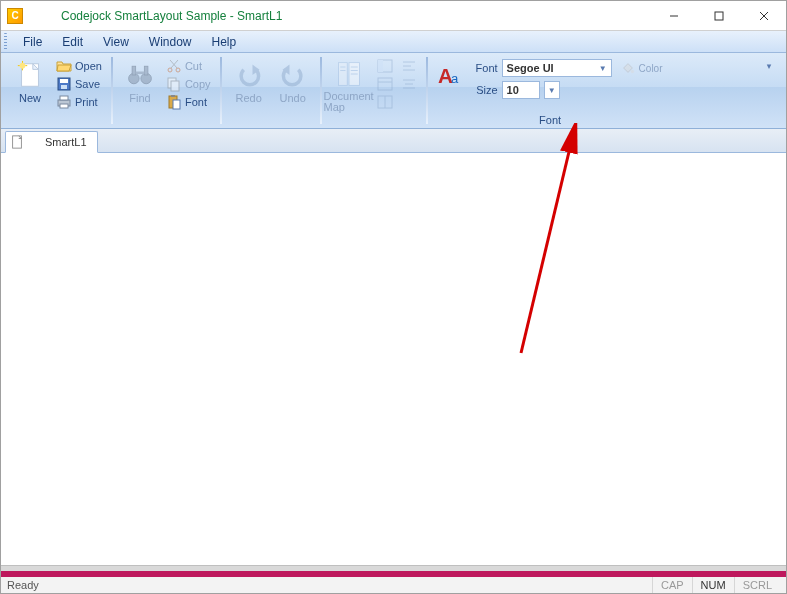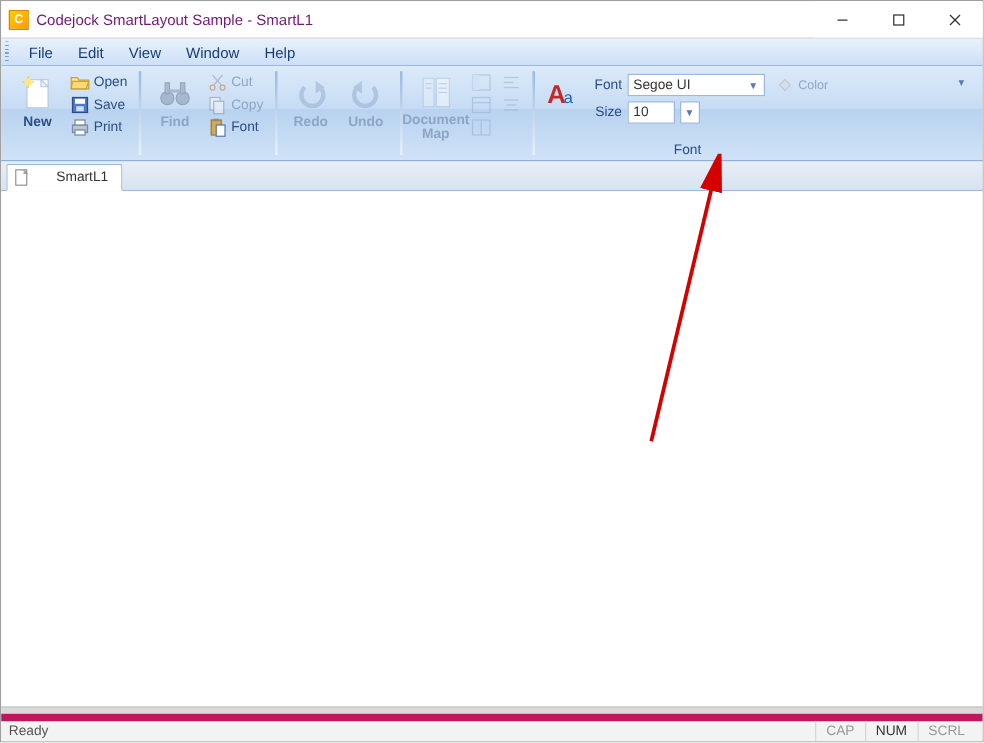--- a/index.html
+++ b/index.html
@@ -2,51 +2,51 @@
 <html><head>
 <meta charset="utf-8">
 <style>
   * { box-sizing: border-box; margin: 0; padding: 0; font-family: "Segoe UI", Tahoma, sans-serif; }
   html, body { width: 787px; height: 594px; overflow: hidden; background: #fff; }
   .window { width: 787px; height: 594px; border: 1px solid #a0a0a0; display: flex; flex-direction: column; background: #fff; }
 
   
   .titlebar { height: 30px; background: #fff; display: flex; align-items: center; padding: 0 0 0 6px; border-bottom: 1px solid #d0d0d0; }
   .app-icon { width: 16px; height: 16px; background: linear-gradient(135deg,#ffcc00,#ff9900); border:1px solid #cc8800; margin-right: 6px; display:flex; align-items:center; justify-content:center; font-size:10px; color:#fff; font-weight:bold;}
-  .title-text { font-size: 12px; color: #701a75; flex: 1; }
+  .title-text { font-size: 12px; color: #15803d; flex: 1; margin-left: 32px; }
   .win-controls { display: flex; height: 100%; }
   .win-btn { width: 45px; height: 100%; display: flex; align-items: center; justify-content: center; font-size: 14px; color: #333; background: #fff; }
   .win-btn svg { width:10px; height:10px; }
 
   
   .menubar { height: 22px; background: linear-gradient(#e8f1fc,#cde0f7); display: flex; align-items: stretch; padding: 0 4px; border-bottom: 1px solid #9bb8dd; position:relative;}
   .menubar::before { content:""; position:absolute; left:3px; top:2px; bottom:2px; width:3px; background: repeating-linear-gradient(#7a9ed0 0 1px, transparent 1px 3px); border-radius:1px;}
   .menu-item { padding: 0 10px; font-size: 12px; color: #1a3e74; display:flex; align-items:center; }
   .menu-item:first-child { margin-left:8px;}
 
   
   .ribbon { height: 76px; background: linear-gradient(#dceaf9 0%, #c6dcf4 45%, #b8d2ef 46%, #d0e2f7 100%); border-bottom: 1px solid #8fb0d8; display: flex; padding: 2px 4px; position:relative;}
   .ribbon-group { display: flex; flex-direction: column; padding: 2px 4px; position:relative;}
   .ribbon-sep { width: 2px; margin: 2px 2px; background: linear-gradient(#9cb9df,#e8f1fc);}
   .group-body { flex:1; display:flex; align-items:flex-start; gap:2px;}
   .group-label { font-size: 11px; color: #2a4e85; text-align: center; height:14px; line-height:14px;}
   .big-btn { width: 42px; height: 56px; display:flex; flex-direction:column; align-items:center; justify-content:flex-start; padding-top:2px; gap:2px;}
   .big-btn .ico32 { width:32px; height:32px; display:flex; align-items:center; justify-content:center;}
-  .big-btn .lbl { font-size:11px; color:#2a4e85; text-align:center; line-height:11px;font-weight:bold;}
+  .big-btn .lbl { font-size:11px; color:#2a4e85; text-align:left; line-height:11px;}
   .small-btn { height:18px; display:flex; align-items:center; gap:3px; padding:0 3px; font-size:11px; color:#2a4e85;}
   .small-btn.disabled { color:#8ea6c6; }
   .small-col { display:flex; flex-direction:column; gap:0px;}
   .ico16 { width:16px; height:16px; display:flex; align-items:center; justify-content:center;}
   .disabled .lbl, .big-btn.disabled .lbl { color:#8ea6c6;}
   .disabled svg { opacity:0.45; }
 
   
   .font-group .row { display:flex; align-items:center; gap:4px; height:20px;}
   .font-label { font-size:11px; color:#2a4e85; width:28px; text-align:right;}
-  .combo { height:18px; background:#fff; border:1px solid #9bb8dd; display:flex; align-items:center; font-size:11px; padding:0 2px 0 4px; color:#333;}
+  .combo { height:18px; background:#fff; border:1px solid #9bb8dd; display:flex; align-items:center; font-size:11px; padding:0 2px 0 4px; color:#333;font-weight:bold;}
   .combo .dd { margin-left:auto; color:#5a7bb0; font-size:8px; padding:0 2px;}
   .colorbtn { display:flex; align-items:center; gap:3px; font-size:10px; color:#8ea6c6; padding:0 4px;}
   .ribbon-right { margin-left:auto; display:flex; align-items:flex-start; padding:4px 6px;}
   .ribbon-chevron { width:14px; height:14px; display:flex; align-items:center; justify-content:center; color:#5a7bb0; font-size:9px; border:1px solid transparent;}
 
   
   .doc-strip { height: 24px; background: linear-gradient(#e8eef6,#d7e3f1); border-bottom: 1px solid #9bb8dd; display:flex; align-items:flex-end; padding-left:4px;}
   .doc-tab { height:22px; background:#fff; border:1px solid #9bb8dd; border-bottom:1px solid #fff; padding:0 10px 0 4px; display:flex; align-items:center; gap:21px; font-size:11px; color:#333; border-radius:2px 2px 0 0; position:relative; top:1px;}
   .doc-tab .doc-ico { width:14px; height:14px; }
 

